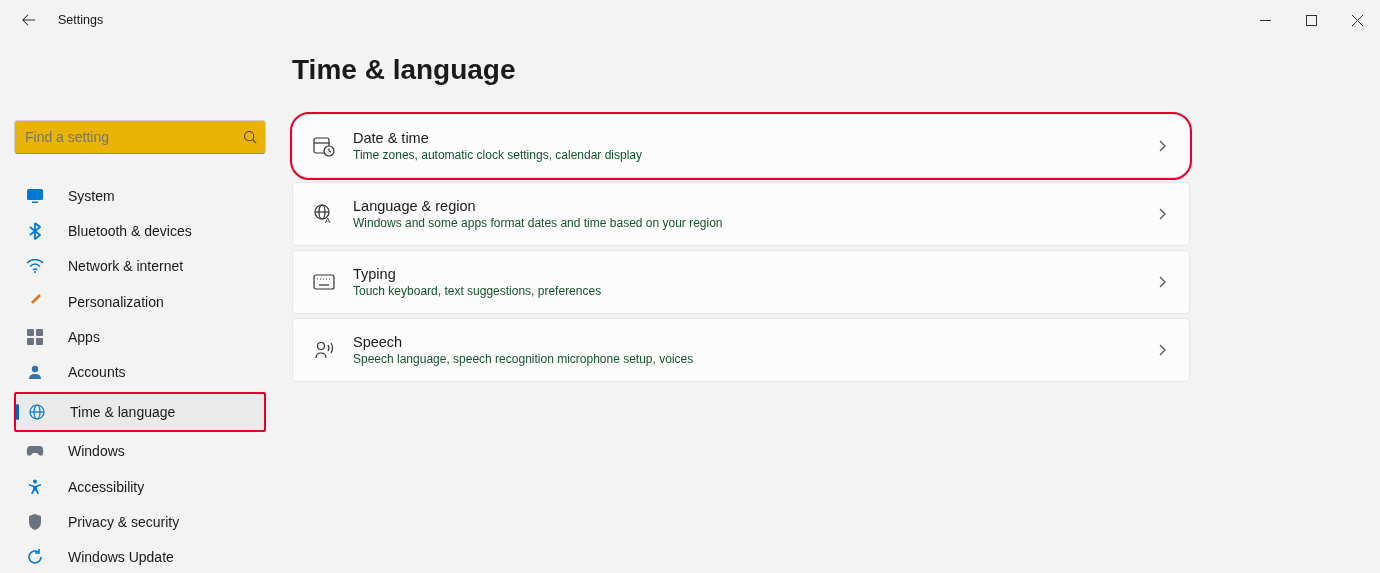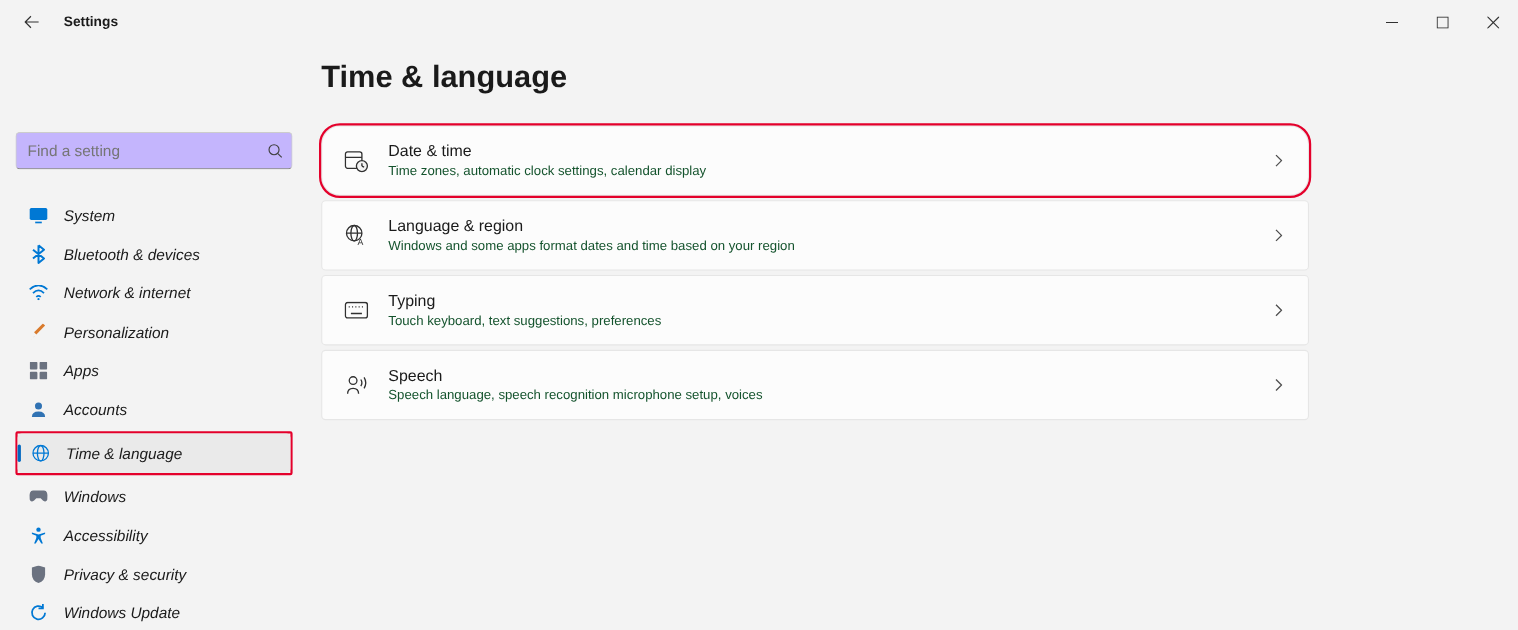--- a/index.html
+++ b/index.html
@@ -20,21 +20,21 @@
     padding-left: 18px;
   }
   .titlebar .back {
     width: 22px; height: 22px;
     display: flex; align-items: center; justify-content: center;
     cursor: pointer;
   }
   .titlebar .title {
     margin-left: 18px;
     font-size: 12.5px;
-    font-weight: 700;
+    font-weight: 400;
   }
   .win-controls {
     margin-left: auto;
     display: flex;
   }
   .win-controls .wc {
     width: 46px; height: 32px;
     display: flex; align-items: center; justify-content: center;
     cursor: pointer;
   }
@@ -55,44 +55,43 @@
   }
   .search-wrap {
     position: relative;
     margin-bottom: 22px;
   }
   .search-input {
     width: 100%;
     height: 34px;
     border: 1px solid #ccc;
     border-bottom: 1.5px solid #8a8a8a;
-    background: #c4b5fd;
+    background: #eab308;
     border-radius: 4px;
     padding: 0 34px 0 10px;
     font-size: 14px;
     outline: none;
   }
   .search-icon {
     position: absolute;
     right: 8px; top: 50%;
     transform: translateY(-50%);
     width: 16px; height: 16px;
     display: flex; align-items: center; justify-content: center;
   }
 
   .nav-item {
     display: flex;
     align-items: center;
     height: 36px;
     padding-left: 12px;
     border-radius: 4px;
     cursor: pointer;
-    gap: 14px;
+    gap: 24px;
     position: relative;
-    font-style: italic;
   }
   .nav-item.selected {
     background: #eaeaea;
   }
   .nav-item.selected::before {
     content: "";
     position: absolute;
     left: 0;
     width: 3px;
     height: 16px;

